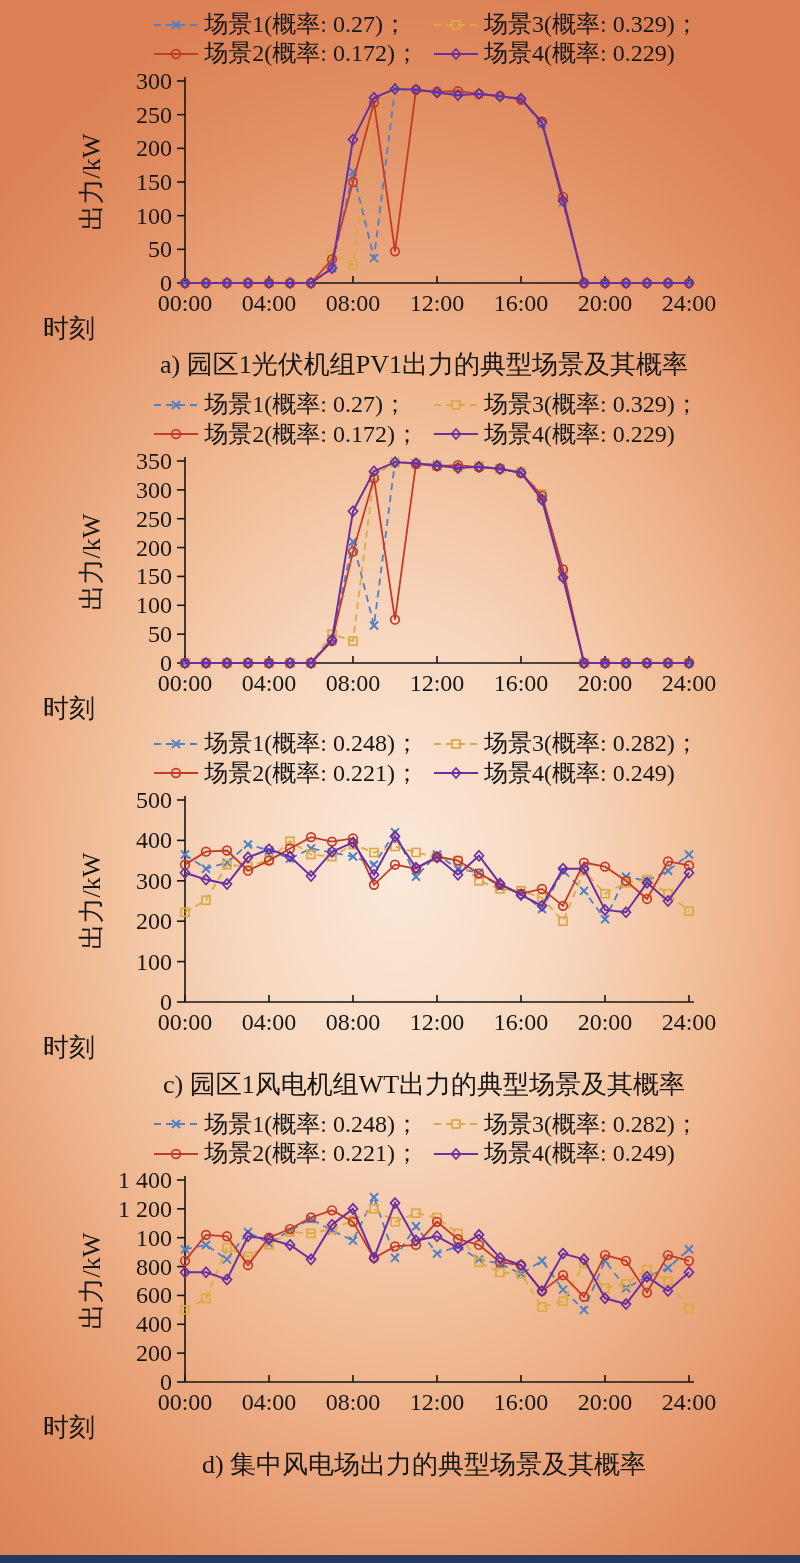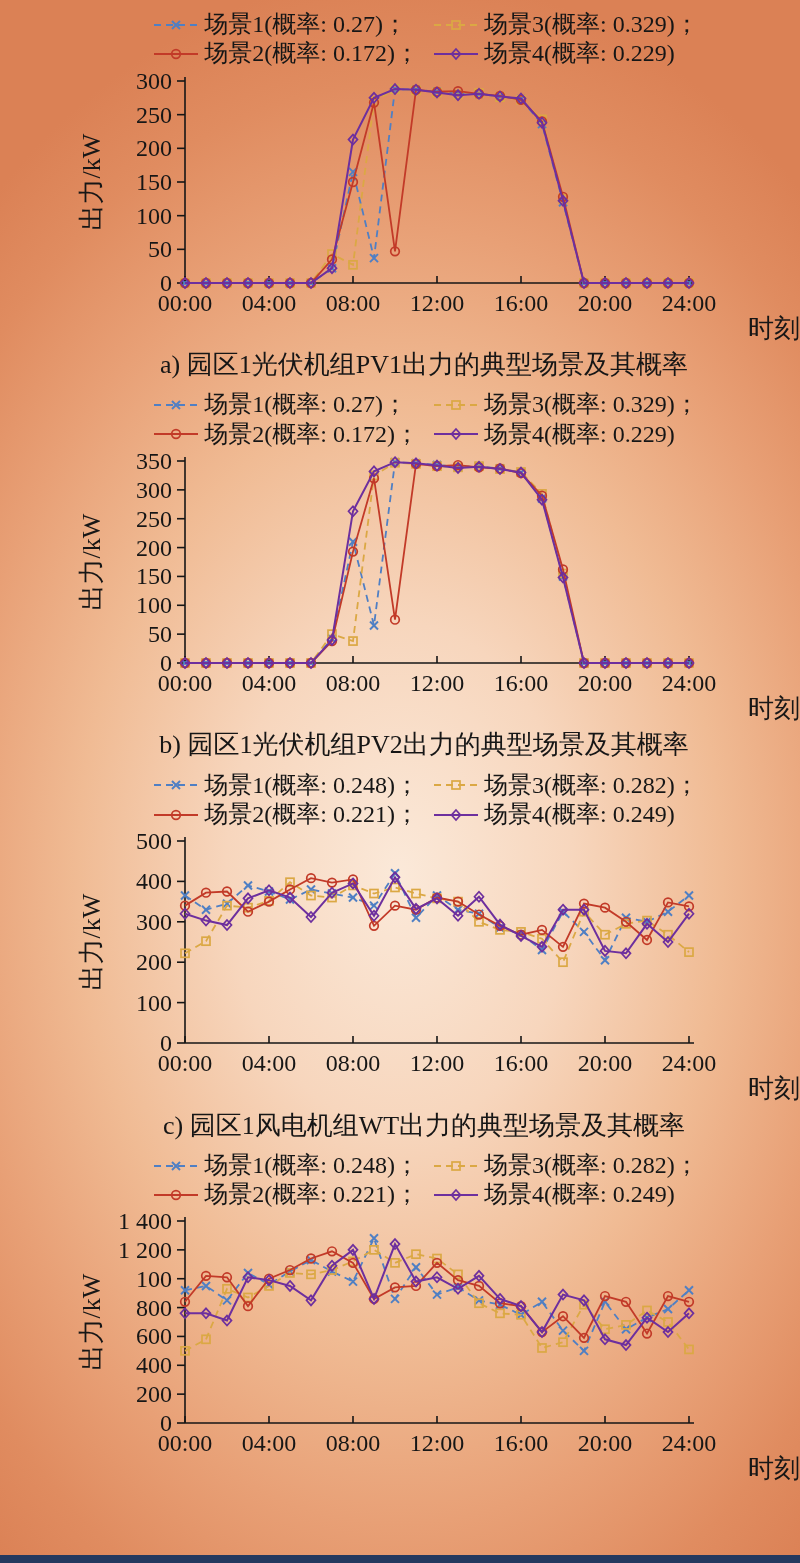--- a/index.html
+++ b/index.html
@@ -20,22 +20,22 @@
   .legend-item{display:flex;align-items:center;gap:5px;white-space:nowrap;}
   .legend-key{display:inline-block;}
   .legend-key svg{display:block;}
   .plot{margin:0;}
   .chart-svg{display:block;}
   svg text{
     font-family:"Liberation Serif","DejaVu Serif",serif;
     fill:#161616;
   }
   .xlabel{
-    width:800px;box-sizing:border-box;padding-left:74px;
-    text-align:right;font-size:26px;margin-top:-6px;line-height:1.1;
+    width:800px;box-sizing:border-box;padding-left:43px;
+    text-align:left;font-size:26px;margin-top:-6px;line-height:1.1;
   }
   .caption{
     text-align:center;font-size:26px;margin:6px 0 10px 0;line-height:1.2;padding-left:48px;
   }
   .bottom-bar{
     position:absolute;left:0;bottom:0;width:800px;height:8px;
     background:#24395f;
   }
 </style>
 </head>
@@ -449,21 +449,20 @@
         <path stroke="#6d2f9e" fill="none" stroke-width="1.7" d="M 563 123.58285714285714 L 567.5 128.58285714285714 L 563 133.58285714285714 L 558.5 128.58285714285714 Z"></path>
         <path stroke="#6d2f9e" fill="none" stroke-width="1.7" d="M 584 209 L 588.5 214 L 584 219 L 579.5 214 Z"></path>
         <path stroke="#6d2f9e" fill="none" stroke-width="1.7" d="M 605 209 L 609.5 214 L 605 219 L 600.5 214 Z"></path>
         <path stroke="#6d2f9e" fill="none" stroke-width="1.7" d="M 626 209 L 630.5 214 L 626 219 L 621.5 214 Z"></path>
         <path stroke="#6d2f9e" fill="none" stroke-width="1.7" d="M 647 209 L 651.5 214 L 647 219 L 642.5 214 Z"></path>
         <path stroke="#6d2f9e" fill="none" stroke-width="1.7" d="M 668 209 L 672.5 214 L 668 219 L 663.5 214 Z"></path>
         <path stroke="#6d2f9e" fill="none" stroke-width="1.7" d="M 689 209 L 693.5 214 L 689 219 L 684.5 214 Z"></path>
       </svg>
   </div>
   <div class="xlabel">时刻</div>
-  <figcaption class="caption">b) 园区1光伏机组PV2出力的典型场景及其概率</figcaption>
 </figure>
 
 <figure class="fig">
   <div class="legend">
     <div class="legend-item">
       <span class="legend-key">
           <svg width="46" height="18" viewBox="0 0 46 18">
             <line x1="1" y1="9" x2="45" y2="9" stroke="#4f7fc4" stroke-width="1.8" stroke-dasharray="7 5"></line>
             <line stroke="#4f7fc4" fill="none" stroke-width="2" x1="19" y1="5" x2="27" y2="13"></line>
             <line stroke="#4f7fc4" fill="none" stroke-width="2" x1="19" y1="13" x2="27" y2="5"></line>
@@ -865,15 +864,16 @@
         <path stroke="#6d2f9e" fill="none" stroke-width="1.7" d="M 563 80.58571428571429 L 567.5 85.58571428571429 L 563 90.58571428571429 L 558.5 85.58571428571429 Z"></path>
         <path stroke="#6d2f9e" fill="none" stroke-width="1.7" d="M 584 86.35714285714286 L 588.5 91.35714285714286 L 584 96.35714285714286 L 579.5 91.35714285714286 Z"></path>
         <path stroke="#6d2f9e" fill="none" stroke-width="1.7" d="M 605 125.31428571428572 L 609.5 130.31428571428572 L 605 135.31428571428572 L 600.5 130.31428571428572 Z"></path>
         <path stroke="#6d2f9e" fill="none" stroke-width="1.7" d="M 626 131.0857142857143 L 630.5 136.0857142857143 L 626 141.0857142857143 L 621.5 136.0857142857143 Z"></path>
         <path stroke="#6d2f9e" fill="none" stroke-width="1.7" d="M 647 103.67142857142858 L 651.5 108.67142857142858 L 647 113.67142857142858 L 642.5 108.67142857142858 Z"></path>
         <path stroke="#6d2f9e" fill="none" stroke-width="1.7" d="M 668 118.1 L 672.5 123.1 L 668 128.1 L 663.5 123.1 Z"></path>
         <path stroke="#6d2f9e" fill="none" stroke-width="1.7" d="M 689 99.34285714285714 L 693.5 104.34285714285714 L 689 109.34285714285714 L 684.5 104.34285714285714 Z"></path>
       </svg>
   </div>
   <div class="xlabel">时刻</div>
+  <figcaption class="caption">d) 集中风电场出力的典型场景及其概率</figcaption>
 </figure>
 
 <div class="bottom-bar"></div>
 
 </body></html>

